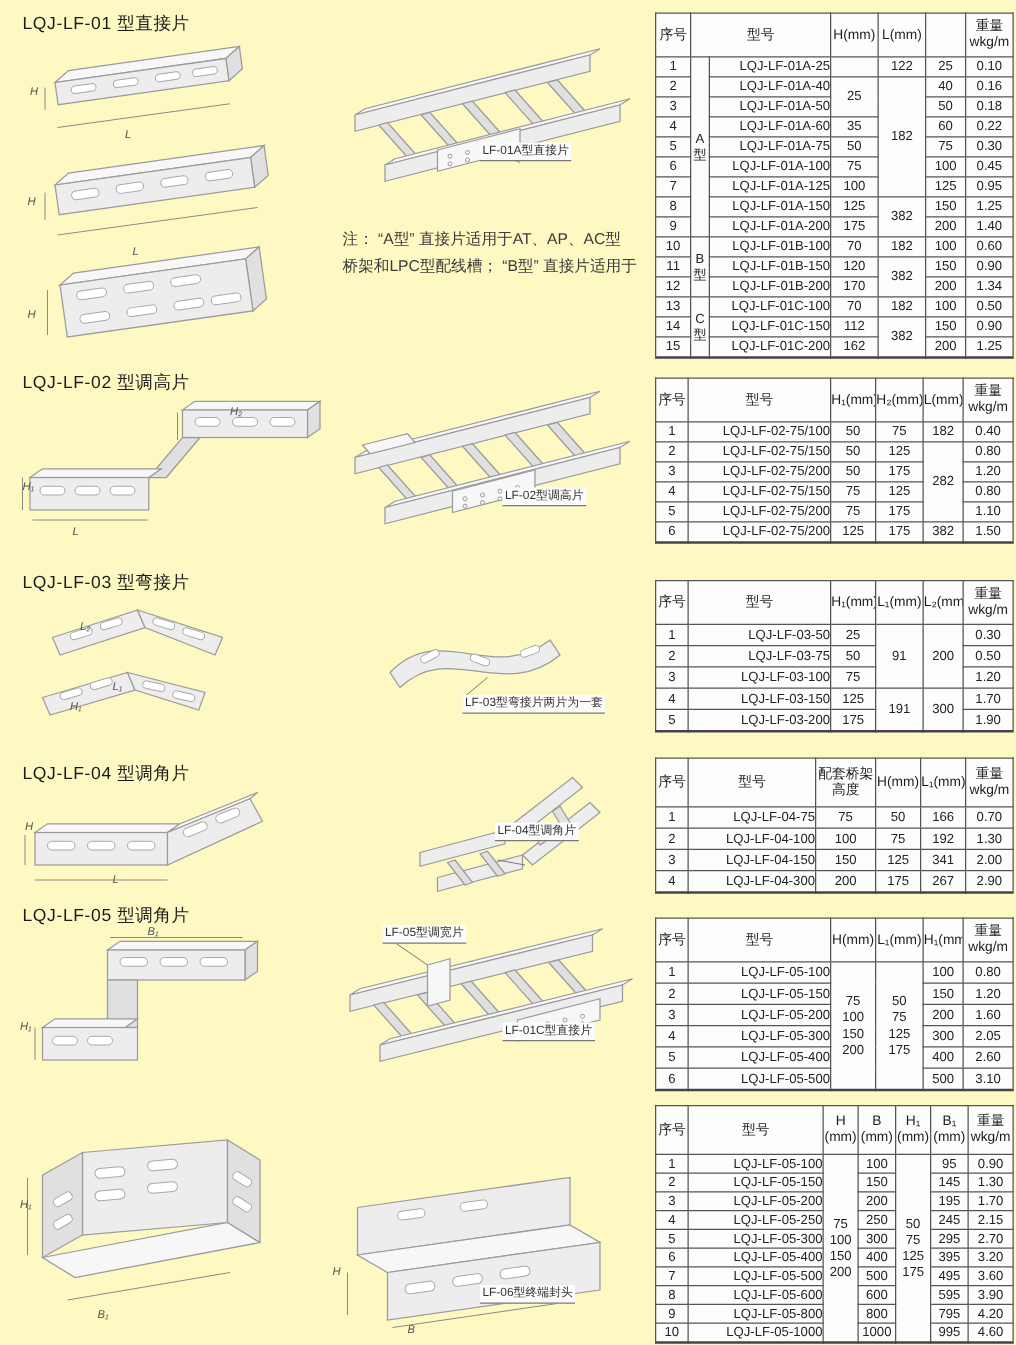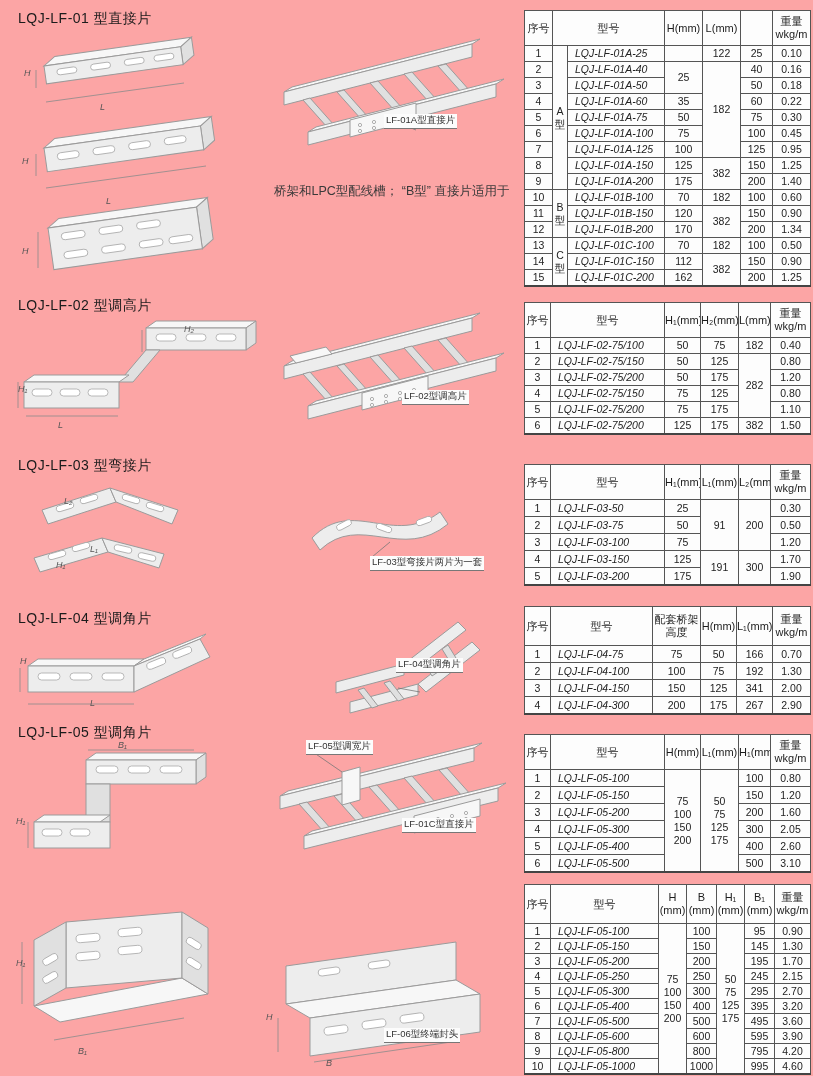--- a/index.html
+++ b/index.html
@@ -1,18 +1,18 @@
 <!DOCTYPE html>
 <html><head>
 <meta charset="utf-8">
 <style>
   html,body{margin:0;padding:0;background:#e9e9e9;}
   .page{
     position:relative;width:813px;height:1076px;margin:0 auto;
-    background:#fca5a5;overflow:hidden;
+    background:#fef9c3;overflow:hidden;
     font-family:"Liberation Sans","DejaVu Sans",sans-serif;color:#222;
   }
   .heading{position:absolute;left:18px;font-size:14px;letter-spacing:.5px;color:#1b1b1b;}
   .note{position:absolute;left:274px;top:180px;width:252px;font-size:12.5px;line-height:22px;color:#3a3a3a;}
   .cap{
     position:absolute;font-size:9.5px;color:#333;background:#fcfcfc;
     border-bottom:1px solid #777;padding:0 2px 1px 2px;white-space:nowrap;
   }
   .dim{position:absolute;font-size:9px;color:#555;font-style:italic;}
   .art{position:absolute;}
@@ -28,21 +28,21 @@
   table.spec{
     position:absolute;left:524px;width:286px;border-collapse:collapse;table-layout:fixed;
     background:#fdfdfd;border:1px solid #444;border-bottom:2px solid #444;
   }
   table.spec th,table.spec td{
     border:1px solid #555;text-align:center;vertical-align:middle;
     white-space:pre-line;padding:0;overflow:hidden;
   }
   table.spec th{font-weight:normal;font-size:11px;line-height:13px;color:#1c1c1c;}
   table.spec td{font-size:10.5px;line-height:13px;color:#222;}
-  table.spec td.model{text-align:left;padding-left:7px;font-style:italic;}
+  table.spec td.model{text-align:right;padding-left:7px;}
   #t1 th,#t2 th,#t3 th,#t5 th{height:34px;}
   #t4 th,#t6 th{height:38px;}
   #t1 tbody td{height:15px;}
   #t2 tbody td{height:15px;}
   #t3 tbody td{height:16px;}
   #t4 tbody td{height:16px;}
   #t5 tbody td{height:16px;}
   #t6 tbody td{height:14px;}
   #t1 col:nth-child(1){width:28px}#t1 col:nth-child(2){width:15px}#t1 col:nth-child(3){width:97px}
   #t1 col:nth-child(4){width:38px}#t1 col:nth-child(5){width:38px}#t1 col:nth-child(6){width:32px}#t1 col:nth-child(7){width:38px}
@@ -335,20 +335,21 @@
   <span class="dim" style="left:20px;top:656px">H</span>
   <span class="dim" style="left:90px;top:698px">L</span>
   <span class="dim" style="left:118px;top:740px">B₁</span>
   <span class="dim" style="left:16px;top:816px">H₁</span>
   <span class="dim" style="left:16px;top:958px">H₁</span>
   <span class="dim" style="left:78px;top:1046px">B₁</span>
   <span class="dim" style="left:266px;top:1012px">H</span>
   <span class="dim" style="left:326px;top:1058px">B</span>
 
   <div class="note">
+    <div>注： “A型” 直接片适用于AT、AP、AC型</div>
     <div>桥架和LPC型配线槽； “B型” 直接片适用于</div>
   </div>
 
   <table id="t1" class="spec" style="top:10px">
       <colgroup>
         <col>
         <col>
         <col>
         <col>
         <col>

